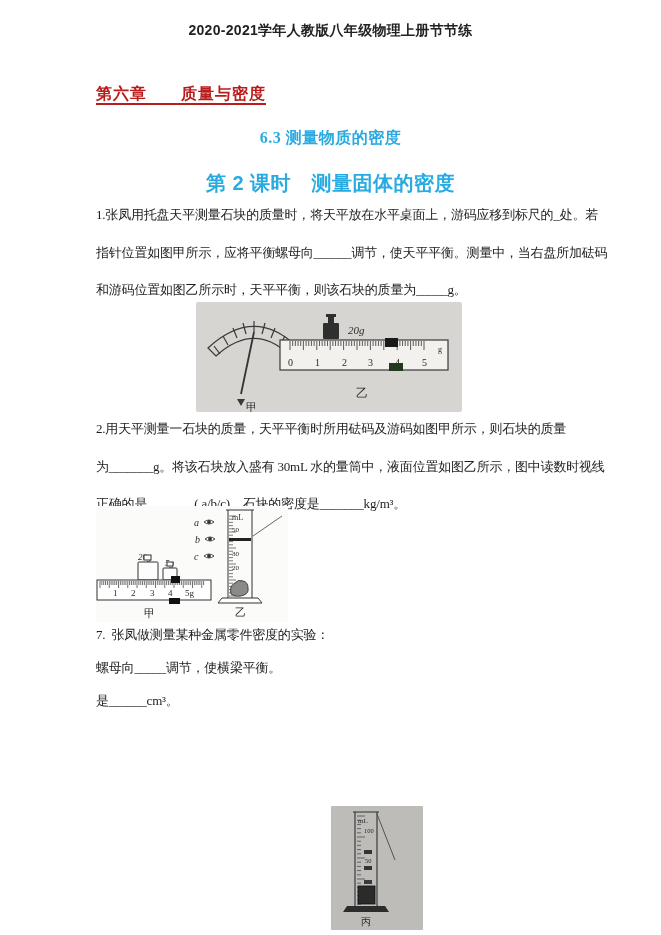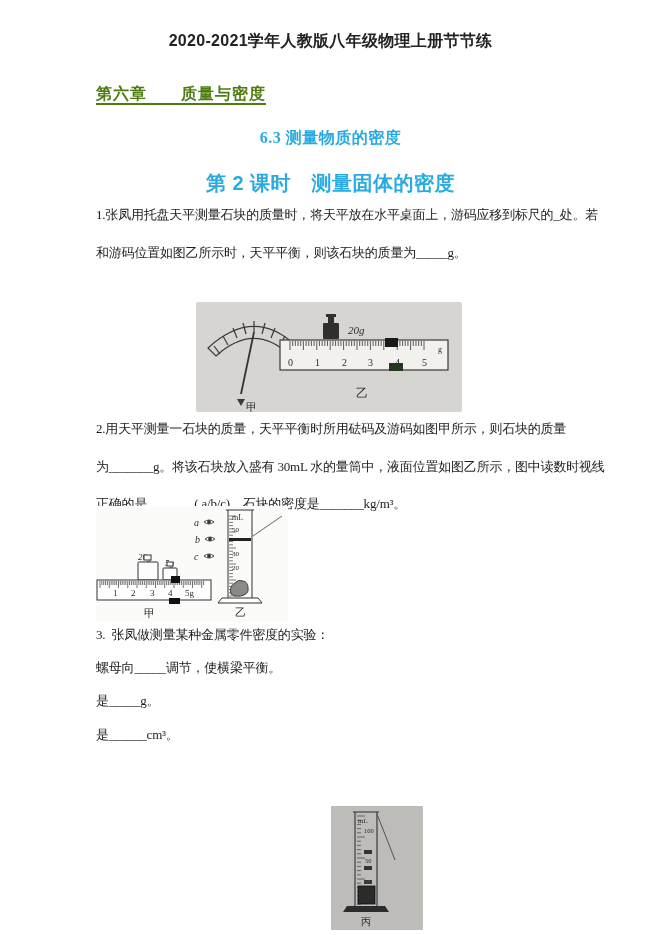--- a/index.html
+++ b/index.html
@@ -1,23 +1,23 @@
 <!DOCTYPE html>
 <html><head>
 <meta charset="utf-8">
 <style>
   html,body{margin:0;padding:0;}
   body{width:661px;height:935px;position:relative;background:#ffffff;overflow:hidden;
        font-family:"Liberation Serif",serif;color:#1d1d1d;}
   .abs{position:absolute;}
-  .doc-header{top:31px;left:0;width:661px;text-align:center;
-      font-family:"Liberation Sans",sans-serif;font-weight:600;font-size:16px;
+  .doc-header{top:22px;left:0;width:661px;text-align:center;
+      font-family:"Liberation Sans",sans-serif;font-weight:600;font-size:14px;
       color:#222222;letter-spacing:0.3px;}
   .chapter-title{top:84px;left:96px;font-family:"Liberation Sans",sans-serif;
-      font-weight:bold;font-size:16px;color:#4d7c0f;white-space:pre;
+      font-weight:bold;font-size:16px;color:#b91c1c;white-space:pre;
       text-decoration:underline;text-decoration-thickness:1.5px;text-underline-offset:4px;
       letter-spacing:1px;}
   .section-title{top:128px;left:0;width:661px;text-align:center;
       font-family:Liberation Serif, serif;font-weight:bold;font-size:16px;
       color:#29ABE2;letter-spacing:0.5px;}
   .lesson-title{top:170px;left:0;width:661px;text-align:center;
       font-family:"Liberation Sans",sans-serif;font-weight:bold;font-size:20px;
       color:#29ABE2;letter-spacing:0.5px;}
   .question{left:96px;font-size:13px;letter-spacing:-0.2px;color:#1d1d1d;}
   .question .line{white-space:pre;}
@@ -35,20 +35,21 @@
 <body>
 
 <div class="abs doc-header">2020-2021学年人教版八年级物理上册节节练</div>
 
 <div class="abs chapter-title">第六章　　质量与密度</div>
 <div class="abs section-title">6.3 测量物质的密度</div>
 <div class="abs lesson-title">第 2 课时　测量固体的密度</div>
 
 <div id="q1" class="abs question">
   <div class="line">1.张凤用托盘天平测量石块的质量时，将天平放在水平桌面上，游码应移到标尺的_处。若</div>
+  <div class="line">指针位置如图甲所示，应将平衡螺母向______调节，使天平平衡。测量中，当右盘所加砝码</div>
   <div class="line">和游码位置如图乙所示时，天平平衡，则该石块的质量为_____g。</div>
 </div>
 
 <div id="fig1" class="abs figure">
   <svg width="266" height="110" viewBox="0 0 266 110">
 
     <g stroke="#3a3a3a" fill="none" stroke-width="1.2">
       <path d="M12,46 Q58,4 100,44 L92,52 Q58,20 20,54 Z"></path>
       <line x1="18" y1="44" x2="24" y2="52"></line>
       <line x1="27" y1="34" x2="32" y2="43"></line>
@@ -286,23 +287,22 @@
     <text x="136" y="50" font-size="7">30</text>
     <text x="136" y="64" font-size="7">20</text>
     <rect x="133" y="32" width="22" height="3" fill="#222"></rect>
     <line x1="157" y1="30" x2="186" y2="10" stroke="#555" stroke-width="0.9"></line>
     <path d="M135,88 q-2,-8 4,-11 q3,-4 8,-2 q5,1 5,7 q1,5 -4,7 q-7,3 -13,-1 Z" fill="#8a8a86" stroke="#333" stroke-width="0.9"></path>
     <text x="139" y="110" font-size="11">乙</text>
   </svg>
 </div>
 
 <div id="q3" class="abs question">
-  <div class="line">3.  张凤做测量某种金属零件密度的实验：</div>
+  <div class="line">7.  张凤做测量某种金属零件密度的实验：</div>
   <div class="line">螺母向_____调节，使横梁平衡。</div>
-  <div class="line">是_____g。</div>
   <div class="line">是______cm³。</div>
 </div>
 
 <div id="fig3" class="abs figure">
   <svg width="92" height="124" viewBox="0 0 92 124">
     <g stroke="#2f2f2f" stroke-width="1.1" fill="none">
       <line x1="24" y1="6" x2="24" y2="100"></line>
       <line x1="46" y1="6" x2="46" y2="100"></line>
       <line x1="22" y1="6" x2="48" y2="6"></line>
     </g>

